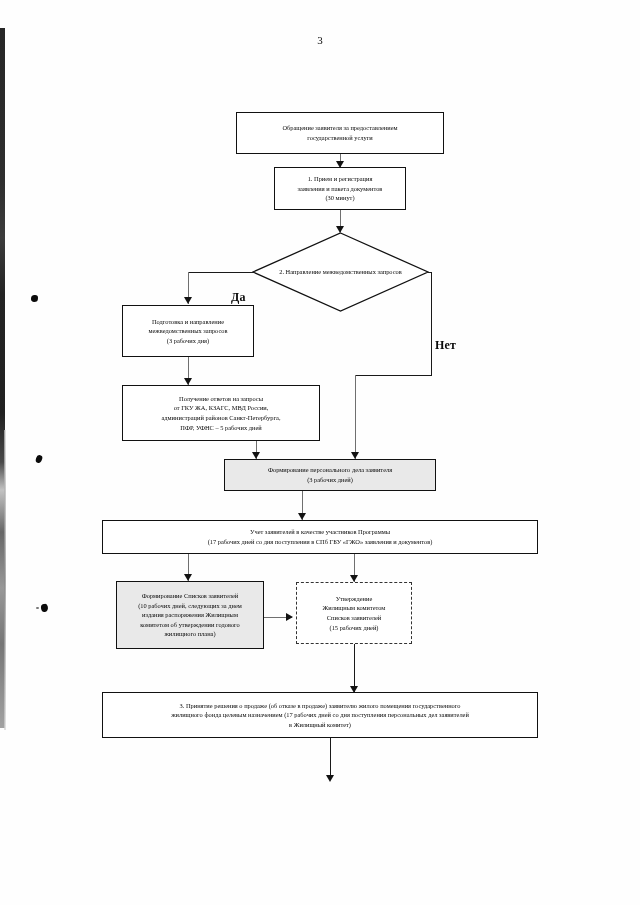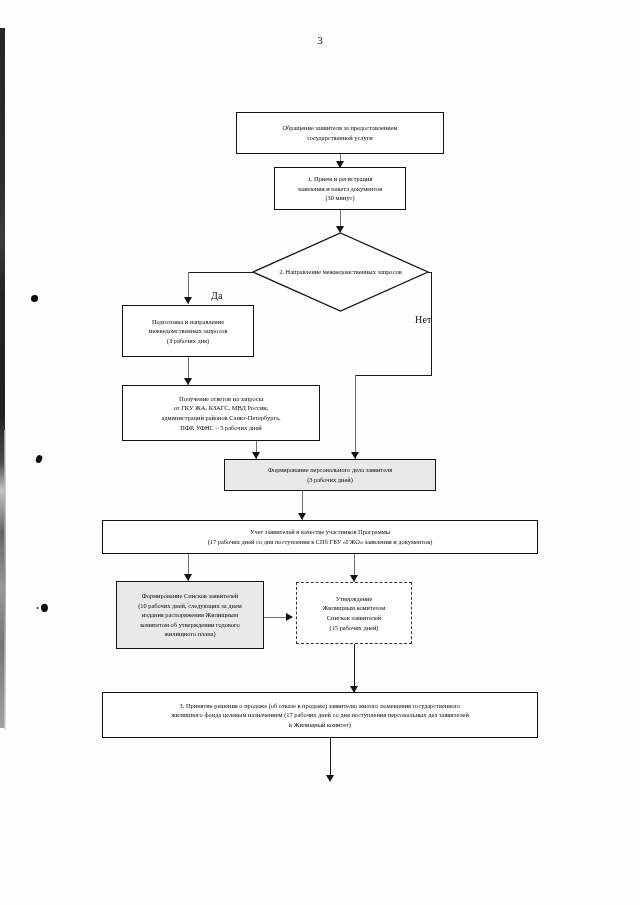--- a/index.html
+++ b/index.html
@@ -50,21 +50,21 @@
   
   .ln{position:absolute;background:#1a1a1a;}
   .ln.v{width:1px;}
   .ln.h{height:1px;}
   .ln.grey{background:#6f6f6f;}
   .arrow{position:absolute;width:0;height:0;
     border-left:4px solid transparent;border-right:4px solid transparent;
     border-top:7px solid #121212;}
   .arrow.right{border:none;border-top:4px solid transparent;
     border-bottom:4px solid transparent;border-left:7px solid #121212;}
-  .edge-label{position:absolute;font-weight:normal;font-size:10px;letter-spacing:.2px;}
+  .edge-label{position:absolute;font-weight:bold;font-size:12px;letter-spacing:.2px;margin-left:20px;}
 </style>
 </head>
 <body>
 
 <div class="page">
 
   <div class="scan-edge"></div>
   <div class="scan-edge2"></div>
   <div class="blob b1"></div>
   <div class="blob b2"></div>
@@ -108,21 +108,21 @@
   <div class="ln h" style="left:188px;top:272px;width:66px;"></div>
   <div class="ln v grey" style="left:188px;top:272px;height:32px;"></div>
   <div class="arrow" style="left:184px;top:297px;"></div>
   <div class="edge-label" style="left:211px;top:290px;">Да</div>
 
   <div class="ln h" style="left:428px;top:272px;width:4px;"></div>
   <div class="ln v" style="left:431px;top:272px;height:104px;"></div>
   <div class="ln h" style="left:355px;top:375px;width:77px;"></div>
   <div class="ln v grey" style="left:355px;top:375px;height:84px;"></div>
   <div class="arrow" style="left:351px;top:452px;"></div>
-  <div class="edge-label" style="left:415px;top:314px;">Нет</div>
+  <div class="edge-label" style="left:415px;top:338px;">Нет</div>
 
   <div class="node" style="left:122px;top:305px;width:132px;height:52px;">
     <div>
       <span>Подготовка и направление</span>
       <span>межведомственных запросов</span>
       <span>(3 рабочих дня)</span>
     </div>
   </div>
 
   <div class="ln v grey" style="left:188px;top:357px;height:28px;"></div>

